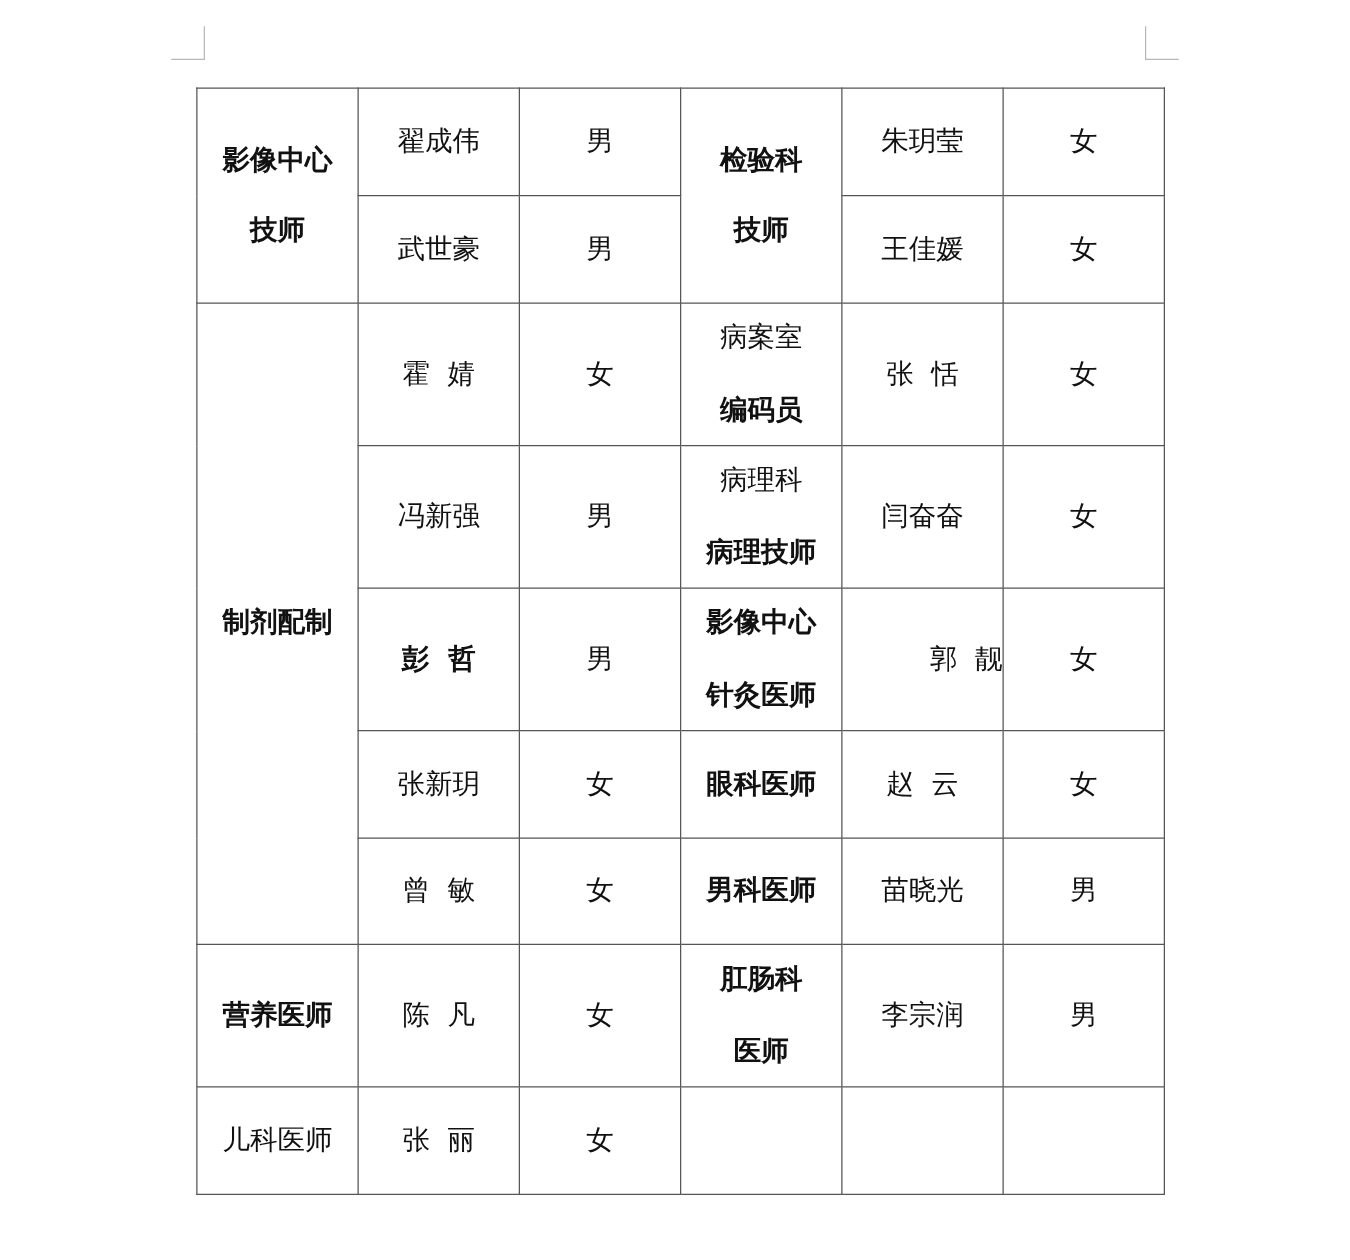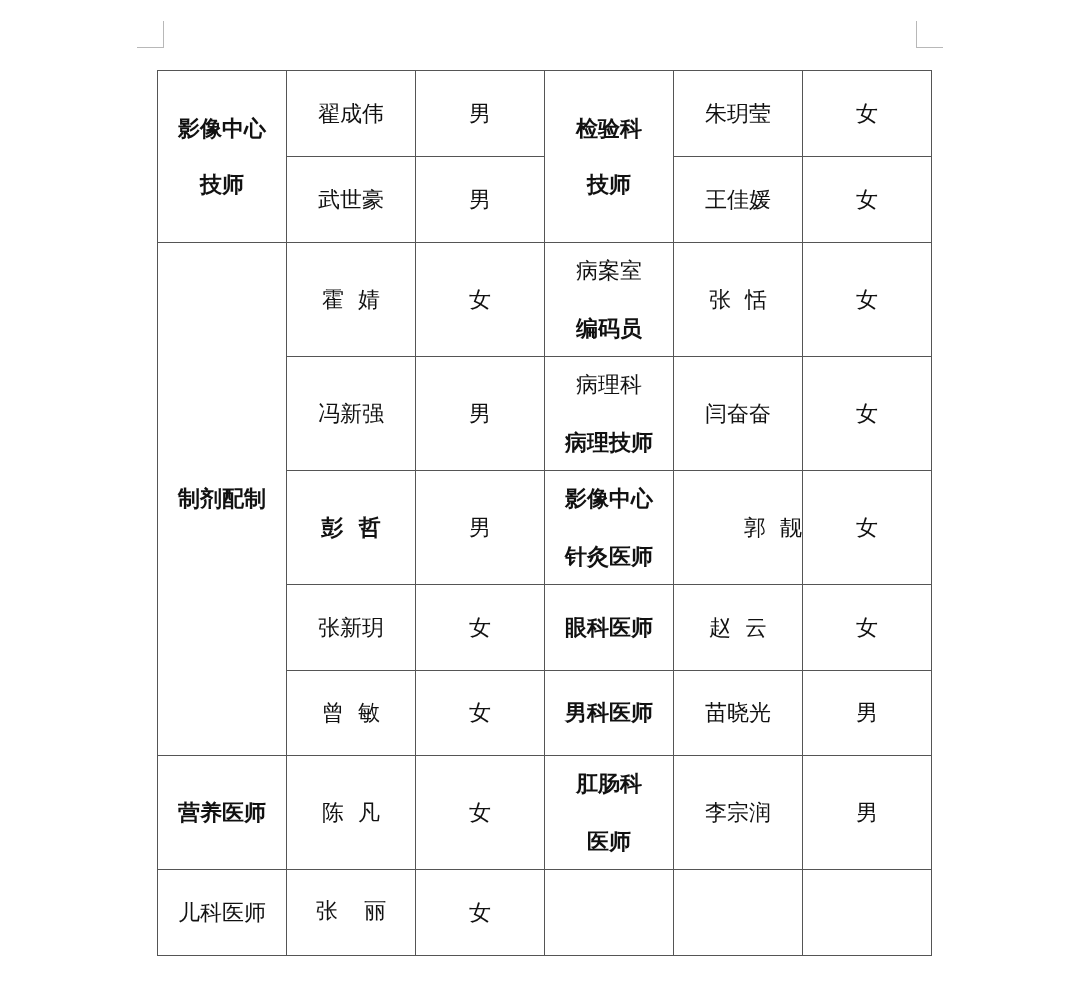--- a/index.html
+++ b/index.html
@@ -161,20 +161,20 @@
         <span>医师</span>
       </td>
       <td>李宗润</td>
       <td>男</td>
     </tr>
 
     <tr style="height:86px;">
       <td>
         <span>儿科医师</span>
       </td>
-      <td style="white-space:pre;font-family:Liberation Mono, monospace;">张  丽</td>
+      <td style="white-space:pre;">张  丽</td>
       <td>女</td>
       <td></td>
       <td></td>
       <td></td>
     </tr>
   </tbody>
 </table>
 
 </body></html>

